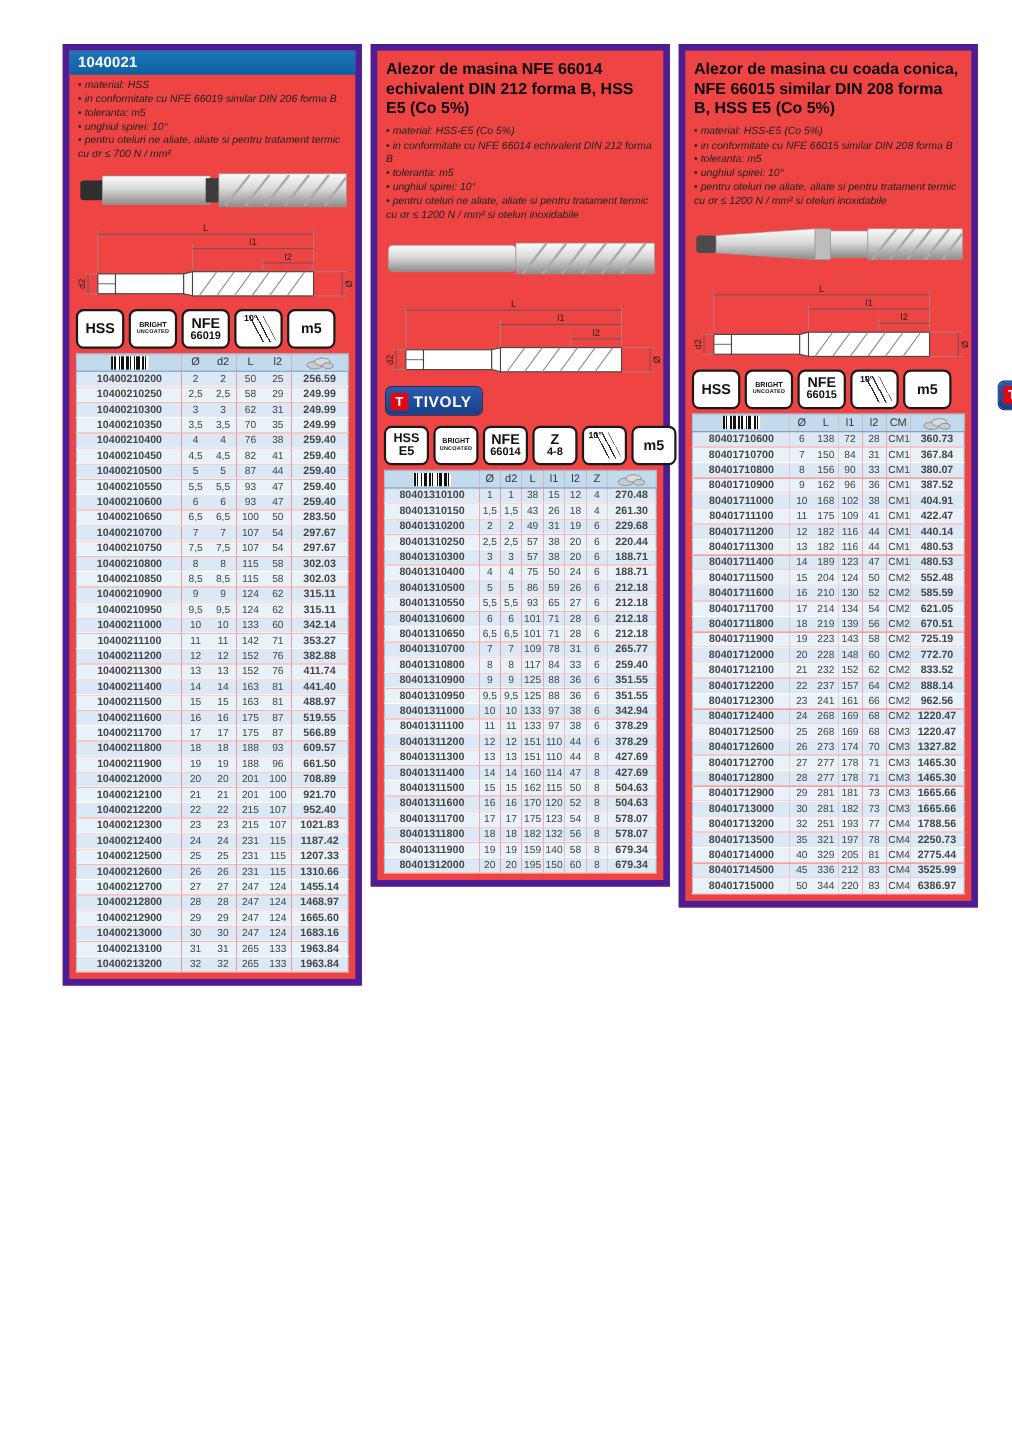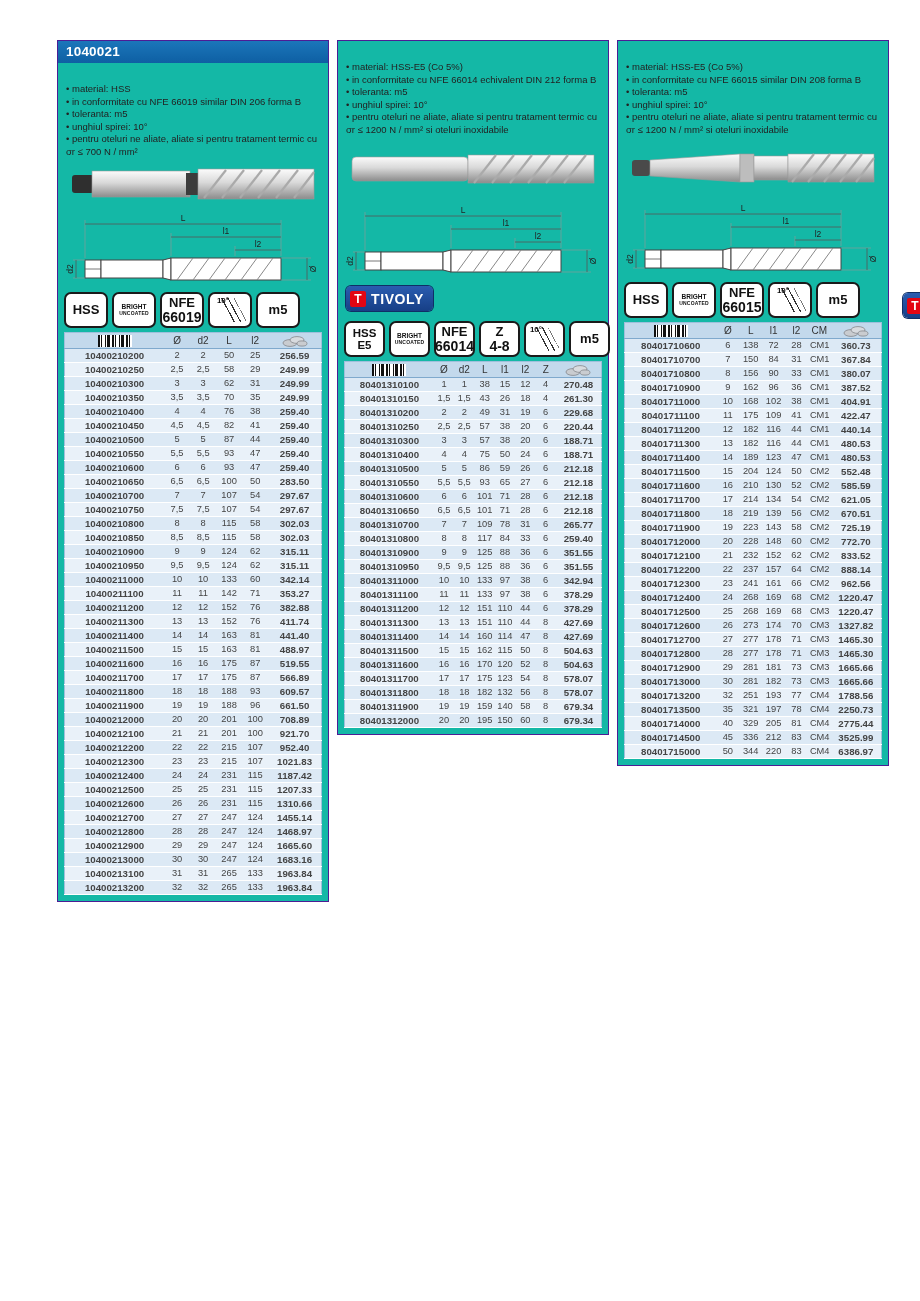--- a/index.html
+++ b/index.html
@@ -1,35 +1,35 @@
 <!DOCTYPE html>
 <html><head>
 <meta charset="utf-8">
 <style>
   html,body{margin:0;padding:0;background:#fff;}
   .page{position:relative;width:920px;height:1301px;background:#fff;
         font-family:"Liberation Sans",sans-serif;color:#111;overflow:hidden;}
   .columns{display:flex;align-items:flex-start;gap:8px;padding:40px 27px 0 57px;}
-  .panel{width:272px;flex:0 0 272px;border:1px solid #4c1d95;background:#14b8a6;box-sizing:border-box;}
+  .panel{width:272px;flex:0 0 272px;border:6px solid #4c1d95;background:#ef4444;box-sizing:border-box;}
   .banner{height:22px;line-height:22px;padding:0 8px;background:linear-gradient(#1b76ba,#0e5fa3);
           color:#fff;font-weight:bold;font-size:13.5px;letter-spacing:.2px;}
   .panel-body{padding:4px 6px 6px 6px;}
   .title{font-size:14.5px;font-weight:bold;line-height:1.25;margin:4px 2px 6px 2px;color:#0a0a0a;}
-  ul.bullets{list-style:none;margin:16px 0 4px 2px;padding:0;font-size:9.5px;line-height:1.32;
-             color:#222;}
+  ul.bullets{list-style:none;margin:0 0 4px 2px;padding:0;font-size:9.5px;line-height:1.32;
+             font-style:italic;color:#222;}
   ul.bullets li::before{content:"• ";font-style:normal;}
   .photo{display:block;margin:4px auto 2px auto;}
   .drawing{display:block;margin:0 auto;}
   .brand-row{display:flex;align-items:flex-end;justify-content:space-between;margin:2px 0 4px 0;gap:43px;}
   .badges{display:flex;gap:4px;align-items:stretch;}
   .badge{width:44px;height:36px;border:2px solid #1a1a1a;border-radius:7px;background:#fff;
          display:flex;flex-direction:column;align-items:center;justify-content:center;box-sizing:border-box;}
   .p2 .badge{width:41px;}
   .bl{display:block;font-weight:bold;line-height:1.05;text-align:center;color:#111;}
-  .b-xl{font-size:13px;}.b-lg{font-size:11.5px;}.b-md{font-size:14px;}
+  .b-xl{font-size:13px;}.b-lg{font-size:11.5px;}.b-md{font-size:10px;}
   .b-sm{font-size:6.5px;}.b-xs{font-size:5px;letter-spacing:.2px;}
   .badge-flute{position:relative;overflow:hidden;}
   .flute-lines{position:absolute;left:4px;top:4px;right:4px;bottom:4px;
     background:
       linear-gradient(62deg,transparent 44%,#333 44%,#333 47%,transparent 47%),
       linear-gradient(62deg,transparent 58%,#333 58%,#333 61%,transparent 61%),
       linear-gradient(62deg,transparent 72%,#777 72%,#777 74%,transparent 74%);}
   .flute-deg{position:absolute;top:2px;right:21px;font-size:8px;font-weight:bold;color:#111;}
   .tivoly{display:inline-flex;align-items:center;gap:5px;height:25px;padding:0 9px 0 4px;
           background:linear-gradient(#2a5cb0,#173f86);border-radius:5px;box-shadow:0 0 0 1px #0f2f66;}
@@ -494,20 +494,21 @@
                 <td>133</td>
                 <td class="c-price">1963.84</td>
               </tr>
             </tbody>
         </table>
       </div>
     </section>
 
     <section class="panel p2">
       <div class="panel-body">
+        <h2 class="title">Alezor de masina NFE 66014 echivalent DIN 212 forma B, HSS E5 (Co 5%)</h2>
         <ul class="bullets">
             <li>material: HSS-E5 (Co 5%)</li>
             <li>in conformitate cu NFE 66014 echivalent DIN 212 forma B</li>
             <li>toleranta: m5</li>
             <li>unghiul spirei: 10°</li>
             <li>pentru oteluri ne aliate, aliate si pentru tratament termic cu σr ≤ 1200 N / mm² si oteluri inoxidabile</li>
           </ul>
 
         <svg class="photo" width="250" height="58" viewBox="0 0 250 58">
           <defs>
@@ -865,20 +866,21 @@
                 <td>8</td>
                 <td class="c-price">679.34</td>
               </tr>
             </tbody>
         </table>
       </div>
     </section>
 
     <section class="panel p3">
       <div class="panel-body">
+        <h2 class="title">Alezor de masina cu coada conica, NFE 66015 similar DIN 208 forma B, HSS E5 (Co 5%)</h2>
         <ul class="bullets">
             <li>material: HSS-E5 (Co 5%)</li>
             <li>in conformitate cu NFE 66015 similar DIN 208 forma B</li>
             <li>toleranta: m5</li>
             <li>unghiul spirei: 10°</li>
             <li>pentru oteluri ne aliate, aliate si pentru tratament termic cu σr ≤ 1200 N / mm² si oteluri inoxidabile</li>
           </ul>
 
         <svg class="photo" width="250" height="56" viewBox="0 0 250 56">
           <defs>

